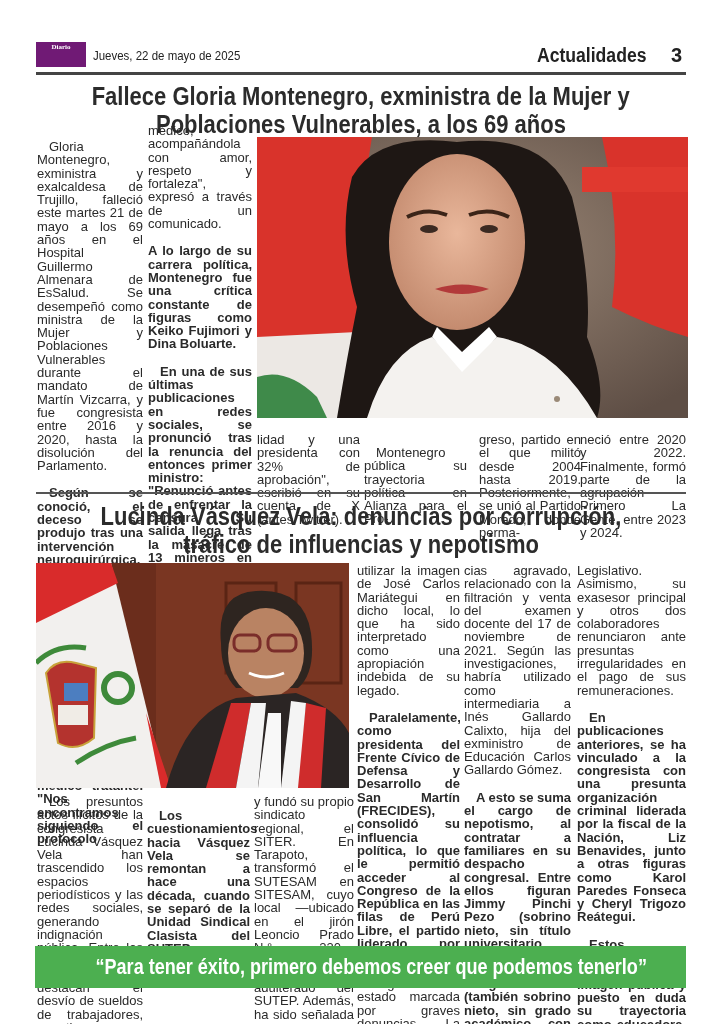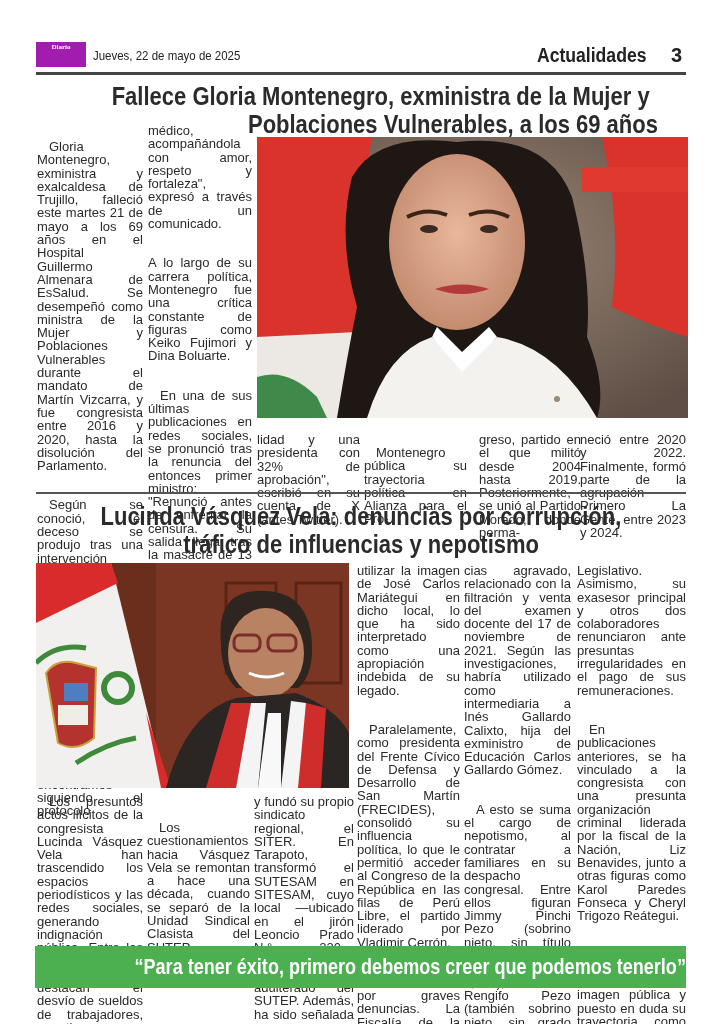--- a/index.html
+++ b/index.html
@@ -1,56 +1,56 @@
 <!DOCTYPE html>
 <html><head>
 <meta charset="utf-8">
 <style>
   * { margin:0; padding:0; box-sizing:border-box; }
   html, body { width:723px; height:1024px; background:#ffffff; overflow:hidden; }
   body { position:relative; font-family:"Liberation Sans", sans-serif; color:#222; }
 
   .masthead { position:absolute; left:36px; top:42px; width:650px; height:28px; }
-  .logo { position:absolute; left:0; top:0; width:50px; height:25px; background:#a21caf; color:#fff; text-align:center; }
+  .logo { position:absolute; left:0; top:0; width:50px; height:25px; background:#701a75; color:#fff; text-align:center; }
   .logo .small { display:block; font-family:"Liberation Serif", serif; font-size:7px; font-weight:bold; line-height:9px; padding-top:1px; }
   .logo .big { display:block; font-family:"Liberation Serif", serif; font-size:17px; font-weight:bold; line-height:15px; letter-spacing:0.5px;margin-top:36px; }
   .date { position:absolute; left:57px; top:6px; font-size:13.5px; color:#222; transform:scaleX(0.85); transform-origin:left; white-space:nowrap; }
   .section { position:absolute; right:40px; top:2px; font-size:20px; font-weight:bold; color:#222; transform:scaleX(0.88); transform-origin:right; white-space:nowrap; }
   .pageno { position:absolute; right:4px; top:2px; font-size:20px; font-weight:bold; color:#222; }
   .rule-top { position:absolute; left:36px; top:72px; width:650px; height:3px; background:#444; }
 
   .headline { position:absolute; left:36px; width:650px; text-align:center; font-size:25px; font-weight:bold; line-height:28px; color:#2b2b2b; }
   .headline span { display:inline-block; transform:scaleX(0.88); transform-origin:center; white-space:nowrap; }
 
   .col { position:absolute; font-size:13px; line-height:13.3px; color:#2a2a2a; text-align:justify; hyphens:manual; }
   .col p { text-indent:12px; }
-  .col p.gap { margin-top:26px; }
+  .col p.gap { margin-top:14px;font-weight:bold; }
   .col p.noind { text-indent:0; }
 
   .photo { position:absolute; overflow:hidden; }
   .rule-mid { position:absolute; left:36px; top:492px; width:650px; height:2px; background:#555; }
 
-  .banner { position:absolute; left:35px; top:946px; width:651px; height:42px; background:#4caf50; color:#fff; text-align:center; font-size:22px; font-weight:bold; line-height:42px;padding-left:39px; }
+  .banner { position:absolute; left:35px; top:946px; width:651px; height:42px; background:#4caf50; color:#fff; text-align:center; font-size:22px; font-weight:bold; line-height:42px; }
   .banner span { display:inline-block; transform:scaleX(0.82); white-space:nowrap; }
 </style>
 </head>
 <body>
 
 <div class="masthead">
   <div class="logo">
     <span class="small">Diario</span>
     <span class="big">HOY</span>
   </div>
   <div class="date">Jueves, 22 de mayo de  2025</div>
   <div class="section">Actualidades</div>
   <div class="pageno">3</div>
 </div>
 <div class="rule-top"></div>
 
-<div class="headline" style="top:82px;text-align:right;">
+<div class="headline" style="top:82px;">
   <span>Fallece Gloria Montenegro, exministra de la Mujer y</span><br>
   <span>Poblaciones Vulnerables, a los 69 años</span>
 </div>
 
 <div class="col" style="left:37px; top:140px; width:106px;">
   <p>Gloria Montenegro, exministra y exalcaldesa de Trujillo, falleció este martes 21 de mayo a los 69 años en el Hospital Guillermo Almenara de EsSalud. Se desempeñó como ministra de la Mujer y Poblaciones Vulnerables durante el mandato de Martín Vizcarra, y fue congresista entre 2016 y 2020, hasta la disolución del Parlamento.</p>
   <p class="gap">Según se conoció, el deceso se produjo tras una intervención neuroquirúrgica. Previamente, su hijo, José Toledo Montenegro, había informado que la exministra sufrió una grave complicación durante el procedimiento, lo que derivó en un diagnóstico de muerte cerebral, confirmado por el equipo médico tratante. "Nos encontramos siguiendo el protocolo</p>
 </div>
 
 <div class="col" style="left:148px; top:124px; width:104px;">

